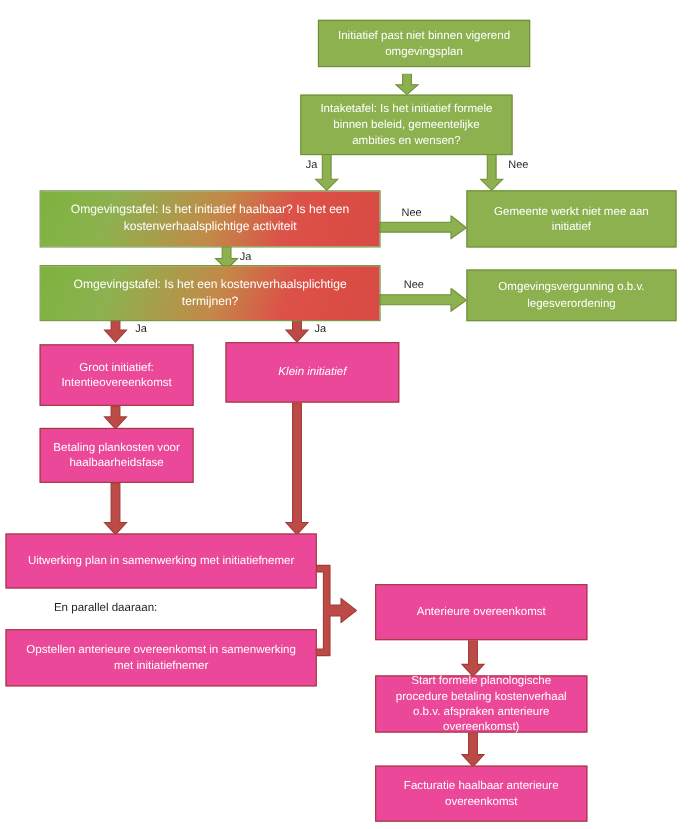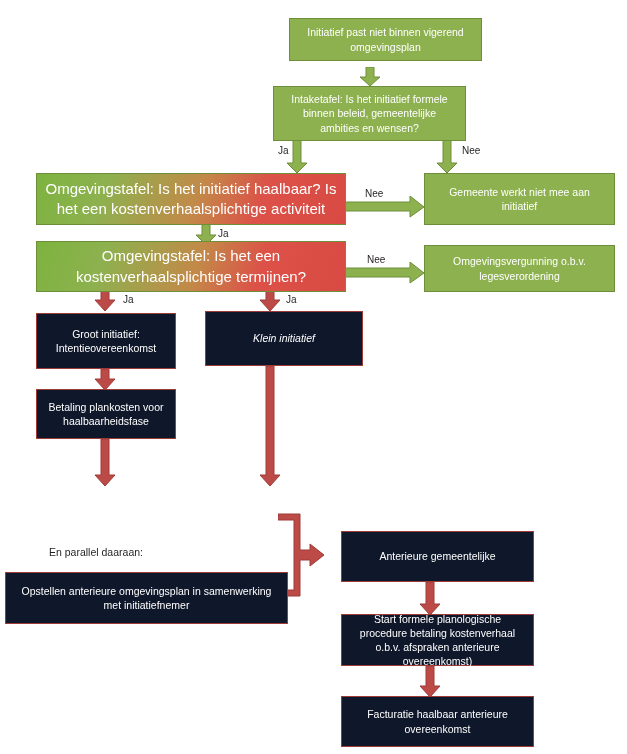--- a/index.html
+++ b/index.html
@@ -28,28 +28,28 @@
     line-height: 1.35;
     padding: 4px 8px;
     white-space: pre-line;
   }
   .node.green {
     background: #8DB14F;
     border: 1px solid #6E8F3A;
     font-size: 10.5px;
   }
   .node.red {
-    background: #0f172a;
+    background: #ec4899;
     border: 1px solid #9E3B38;
     font-size: 10.5px;
   }
   .node.grad {
     background: linear-gradient(110deg, #7DB33F 0%, #8DB14F 22%, #C38948 52%, #DC5148 72%, #D84A43 100%);
     border: 1px solid #6E8F3A;
-    font-size: 15px;
+    font-size: 11px;
   }
   .edge-label {
     position: absolute;
     font-size: 10px;
     color: #231f20;
     font-family: "Liberation Sans", sans-serif;
     white-space: nowrap;
   }
   .note {
     position: absolute;
@@ -182,27 +182,30 @@
   </div>
 
   <div class="node red" style="left:205px; top:311px; width:158px; height:55px;font-style:italic;">
     <span>Klein initiatief</span>
   </div>
 
   <div class="node red" style="left:36px; top:389px; width:140px; height:50px;">
     <span>Betaling plankosten voor haalbaarheidsfase</span>
   </div>
 
+  <div class="node red" style="left:5px; top:485px; width:283px; height:50px;">
+    <span>Uitwerking plan in samenwerking met initiatiefnemer</span>
+  </div>
 
   <div class="node red" style="left:5px; top:572px; width:283px; height:52px;">
-    <span>Opstellen anterieure omgevingsplan in samenwerking met initiatiefnemer</span>
+    <span>Opstellen anterieure overeenkomst in samenwerking met initiatiefnemer</span>
   </div>
 
   <div class="node red" style="left:341px; top:531px; width:193px; height:51px;">
-    <span>Anterieure gemeentelijke</span>
+    <span>Anterieure overeenkomst</span>
   </div>
 
   <div class="node red" style="left:341px; top:614px; width:193px; height:52px;">
     <span>Start formele planologische procedure betaling kostenverhaal o.b.v. afspraken anterieure overeenkomst)</span>
   </div>
 
   <div class="node red" style="left:341px; top:696px; width:193px; height:51px;">
     <span>Facturatie haalbaar anterieure overeenkomst</span>
   </div>
 

